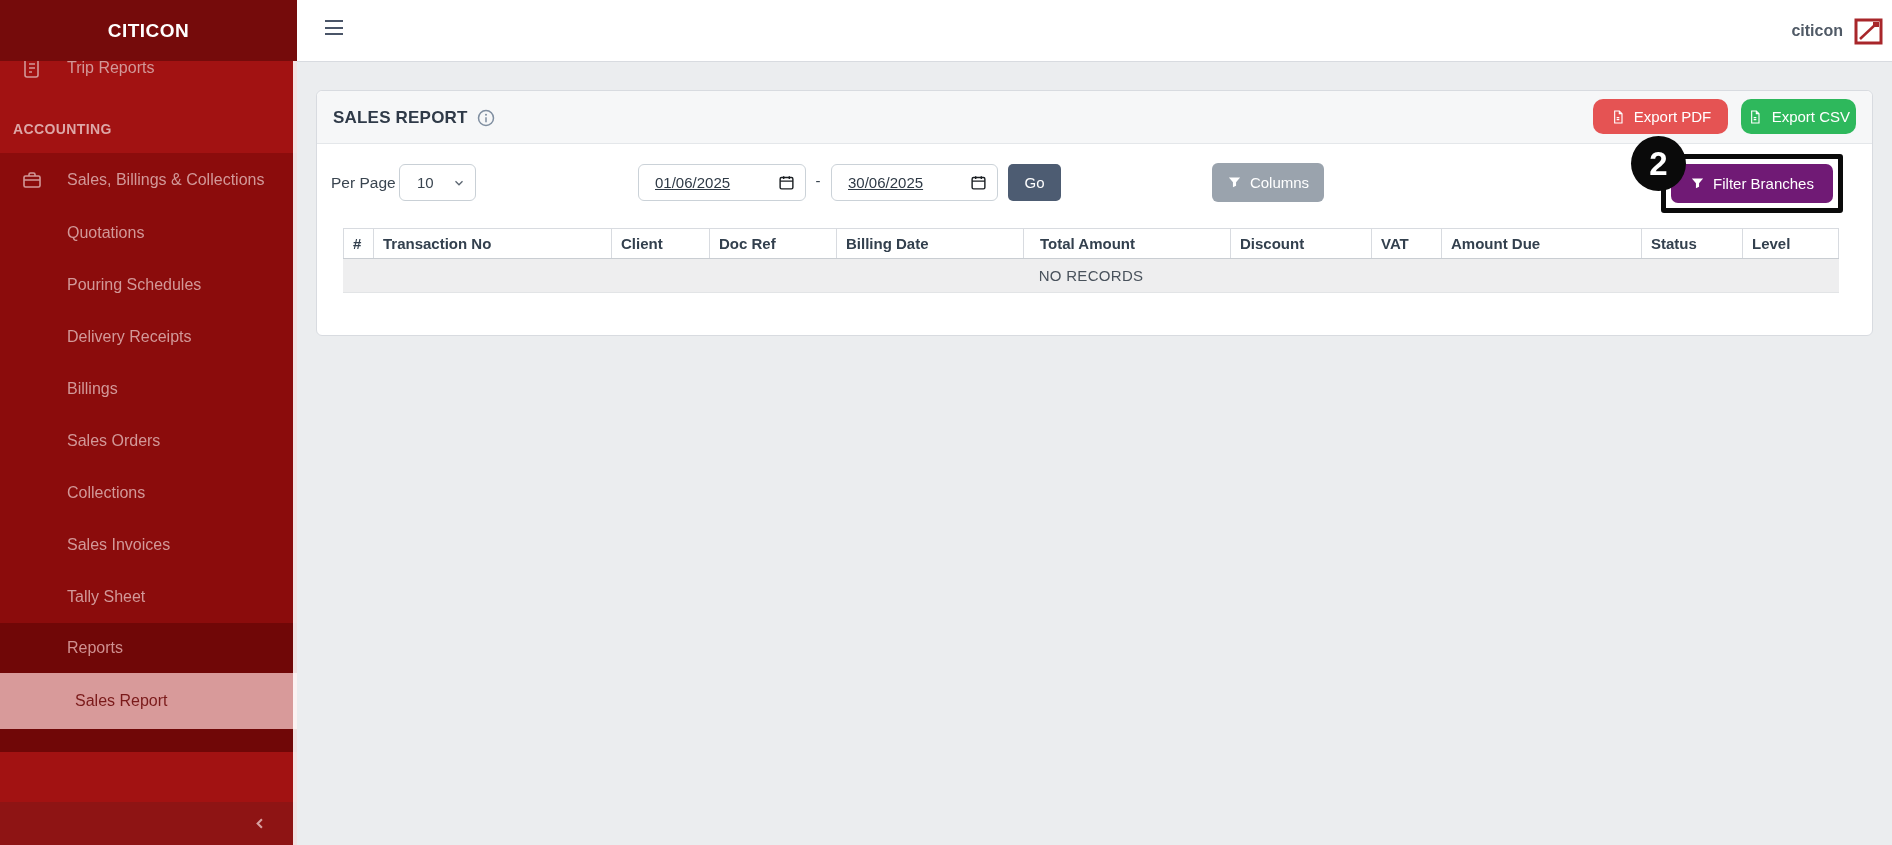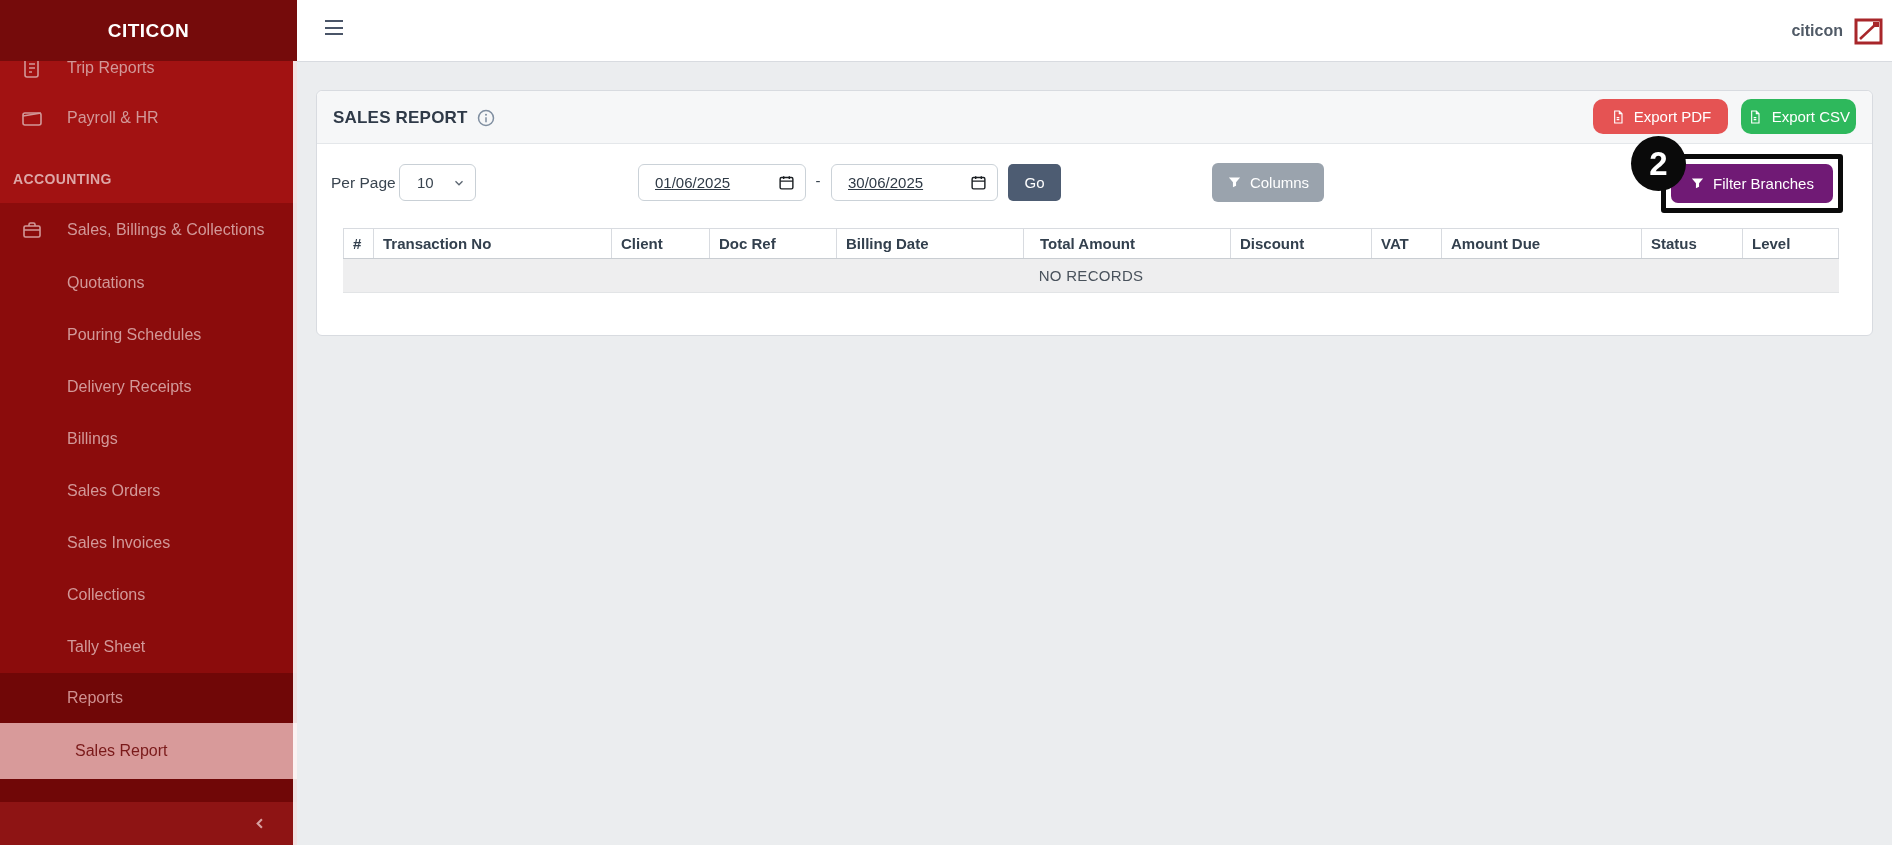--- a/index.html
+++ b/index.html
@@ -99,30 +99,20 @@
         <svg class="sb-ico" viewBox="0 0 24 24" fill="none" stroke="#d29898" stroke-width="1.6">
           <rect x="5" y="3" width="13" height="18" rx="2"></rect>
             <path d="M9 8h6M9 12h6M9 16h3"></path>
         </svg>
         <span class="sb-label">Trip Reports</span>
         <svg class="sb-chev" viewBox="0 0 24 24" fill="none" stroke="#c98f8f" stroke-width="2">
             <polyline points="7 10 12 15 17 10"></polyline>
           </svg>
       </div>
 
-      <div class="sb-row">
-        <svg class="sb-ico" viewBox="0 0 24 24" fill="none" stroke="#d29898" stroke-width="1.6">
-          <rect x="3" y="7" width="18" height="12" rx="2"></rect>
-            <path d="M3 10l18-3"></path>
-        </svg>
-        <span class="sb-label">Payroll &amp; HR</span>
-        <svg class="sb-chev" viewBox="0 0 24 24" fill="none" stroke="#c98f8f" stroke-width="2">
-            <polyline points="7 10 12 15 17 10"></polyline>
-          </svg>
-      </div>
 
       <div class="sb-section">ACCOUNTING</div>
 
       <div class="sb-group">
         <div class="sb-row parent2">
           <svg class="sb-ico" viewBox="0 0 24 24" fill="none" stroke="#d29898" stroke-width="1.6">
             <rect x="4" y="8" width="16" height="11" rx="1.5"></rect>
               <path d="M4 12h16M9 8V6.5A1.5 1.5 0 0 1 10.5 5h3A1.5 1.5 0 0 1 15 6.5V8"></path>
           </svg>
           <span class="sb-label">Sales, Billings &amp; Collections</span>
@@ -139,24 +129,24 @@
         <div class="sb-sub">
             <span>Delivery Receipts</span>
           </div>
         <div class="sb-sub">
             <span>Billings</span>
           </div>
         <div class="sb-sub">
             <span>Sales Orders</span>
           </div>
         <div class="sb-sub">
+            <span>Collections</span>
+          </div>
+        <div class="sb-sub">
             <span>Sales Invoices</span>
-          </div>
-        <div class="sb-sub">
-            <span>Collections</span>
           </div>
         <div class="sb-sub">
           <span>Tally Sheet</span>
           <svg class="sb-chev" viewBox="0 0 24 24" fill="none" stroke="#c98f8f" stroke-width="2">
               <polyline points="7 10 12 15 17 10"></polyline>
             </svg>
         </div>
       </div>
 
       <div class="sb-reports">

